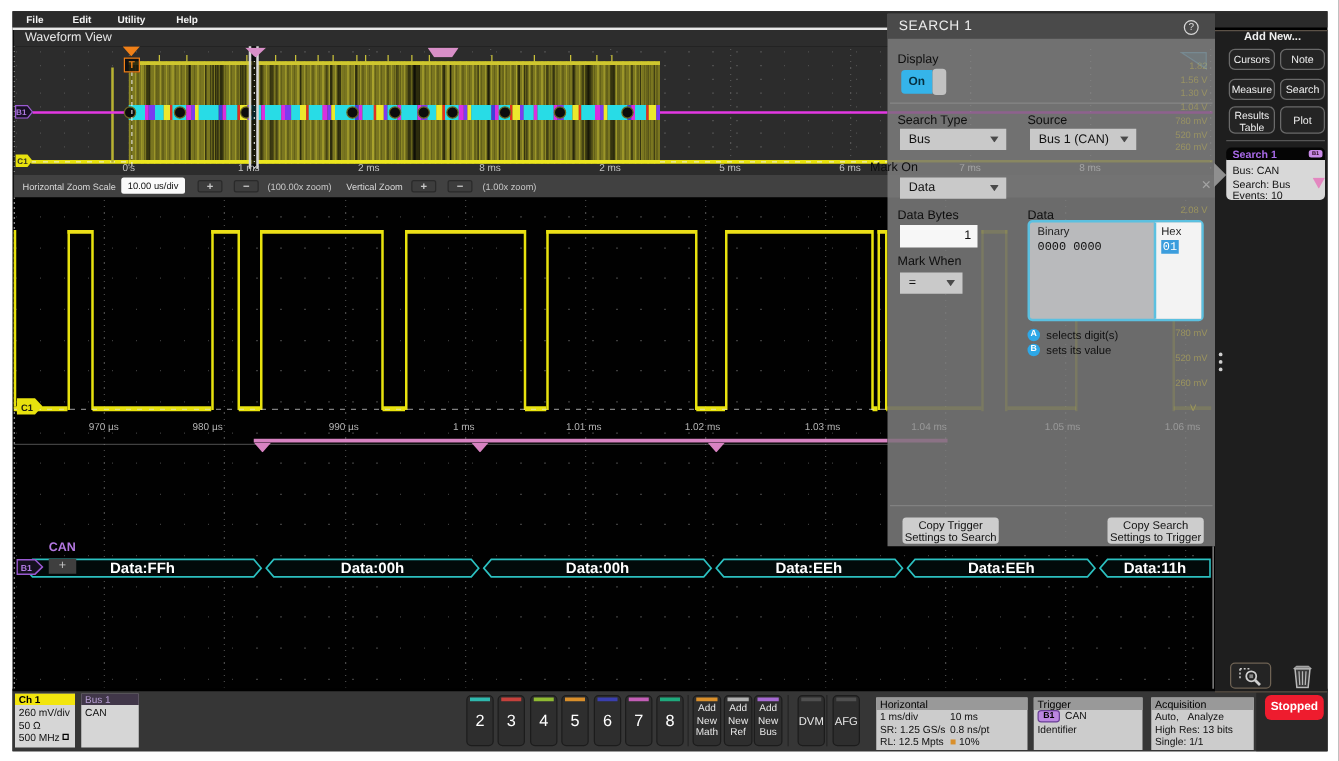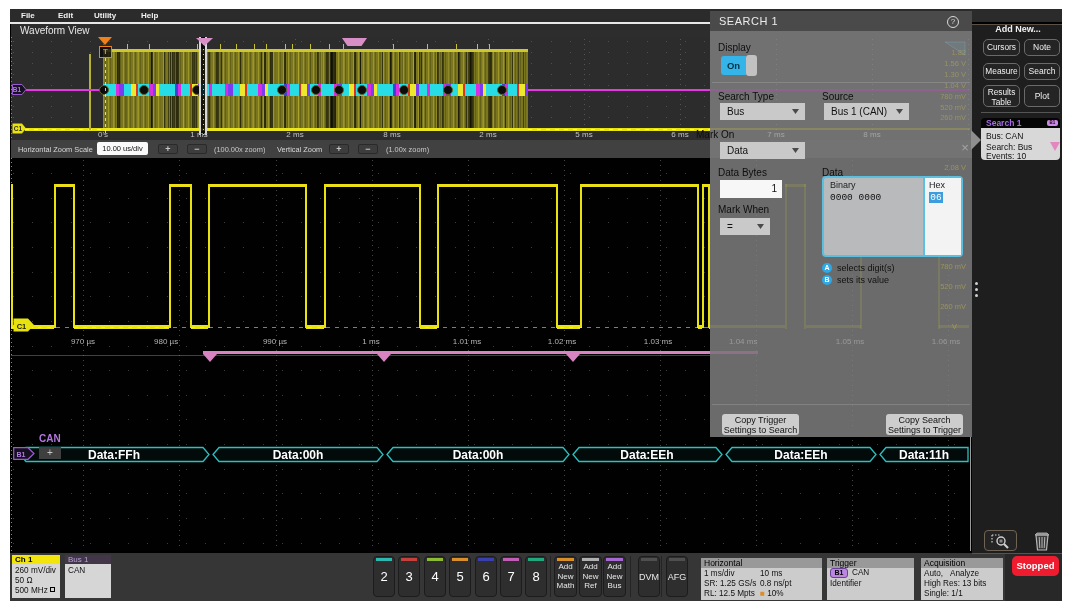--- a/index.html
+++ b/index.html
@@ -503,21 +503,21 @@
 <div style="position:absolute;left:792px;top:148px;width:7px;height:5px;z-index:23;background:#4a4a4a;clip-path:polygon(0 0,100% 0,50% 100%);"></div>
 <div style="position:absolute;left:718px;top:167px;width:75px;height:11px;z-index:22;color:#0e0e0e;font-size:10px;">Data Bytes</div>
 <div style="position:absolute;left:720px;top:180px;width:62px;height:18px;z-index:22;background:#f7f7f7;color:#111;font-size:10px;text-align:right;line-height:18px;padding-right:5px;box-sizing:border-box;">1</div>
 <div style="position:absolute;left:822px;top:167px;width:50px;height:11px;z-index:22;color:#0e0e0e;font-size:10px;">Data</div>
 <div style="position:absolute;left:822px;top:176px;width:141px;height:81px;z-index:22;background:#b9babc;border:2px solid #5bc0e0;border-radius:4px;box-sizing:border-box;"></div>
 <div style="position:absolute;left:924px;top:178px;width:37px;height:77px;z-index:22;background:#f3f3f3;"></div>
 <div style="position:absolute;left:923px;top:178px;width:2px;height:77px;z-index:22;background:#5bc0e0;"></div>
 <div style="position:absolute;left:830px;top:180px;width:60px;height:10px;z-index:22;color:#222;font-size:9px;">Binary</div>
 <div style="position:absolute;left:830px;top:192px;width:80px;height:10px;z-index:22;color:#111;font-size:9.5px;font-family:&quot;Liberation Mono&quot;,monospace;">0000 0000</div>
 <div style="position:absolute;left:929px;top:180px;width:30px;height:10px;z-index:22;color:#222;font-size:9px;">Hex</div>
-<div style="position:absolute;left:929px;top:192px;width:14px;height:11px;z-index:22;background:#3b9ddd;color:#fff;font-size:9.5px;text-align:center;font-family:&quot;Liberation Mono&quot;,monospace;">06</div>
+<div style="position:absolute;left:929px;top:192px;width:14px;height:11px;z-index:22;background:#3b9ddd;color:#fff;font-size:9.5px;text-align:center;font-family:&quot;Liberation Mono&quot;,monospace;">01</div>
 <div style="position:absolute;left:718px;top:204px;width:75px;height:11px;z-index:22;color:#0e0e0e;font-size:10px;">Mark When</div>
 <div style="position:absolute;left:720px;top:218px;width:50px;height:17px;z-index:22;background:#c9c9c9;color:#111;font-size:10px;line-height:17px;padding-left:7px;box-sizing:border-box;">=</div>
 <div style="position:absolute;left:757px;top:224px;width:7px;height:5px;z-index:23;background:#4a4a4a;clip-path:polygon(0 0,100% 0,50% 100%);"></div>
 <div style="position:absolute;left:822px;top:263px;width:10px;height:10px;z-index:22;background:#2da8e8;border-radius:50%;color:#fff;font-size:7px;font-weight:bold;text-align:center;line-height:10px;">A</div>
 <div style="position:absolute;left:837px;top:263px;width:90px;height:10px;z-index:22;color:#111;font-size:9px;">selects digit(s)</div>
 <div style="position:absolute;left:822px;top:275px;width:10px;height:10px;z-index:22;background:#2da8e8;border-radius:50%;color:#fff;font-size:7px;font-weight:bold;text-align:center;line-height:10px;">B</div>
 <div style="position:absolute;left:837px;top:275px;width:90px;height:10px;z-index:22;color:#111;font-size:9px;">sets its value</div>
 <div style="position:absolute;left:712px;top:404px;width:258px;height:1px;z-index:22;background:rgba(220,220,220,0.20);"></div>
 <div style="position:absolute;left:722px;top:414px;width:77px;height:21px;z-index:22;background:#cdcdcd;border-radius:3px;color:#111;font-size:9px;text-align:center;line-height:10px;padding-top:1px;box-sizing:border-box;">Copy Trigger<br>Settings to Search</div>
 <div style="position:absolute;left:886px;top:414px;width:77px;height:21px;z-index:22;background:#cdcdcd;border-radius:3px;color:#111;font-size:9px;text-align:center;line-height:10px;padding-top:1px;box-sizing:border-box;">Copy Search<br>Settings to Trigger</div>

